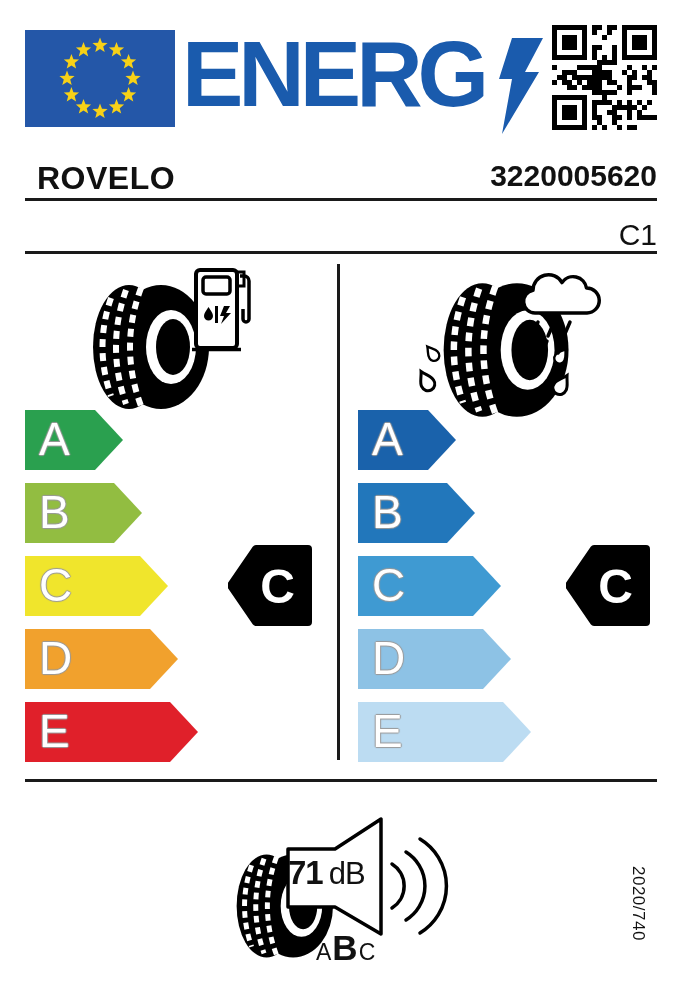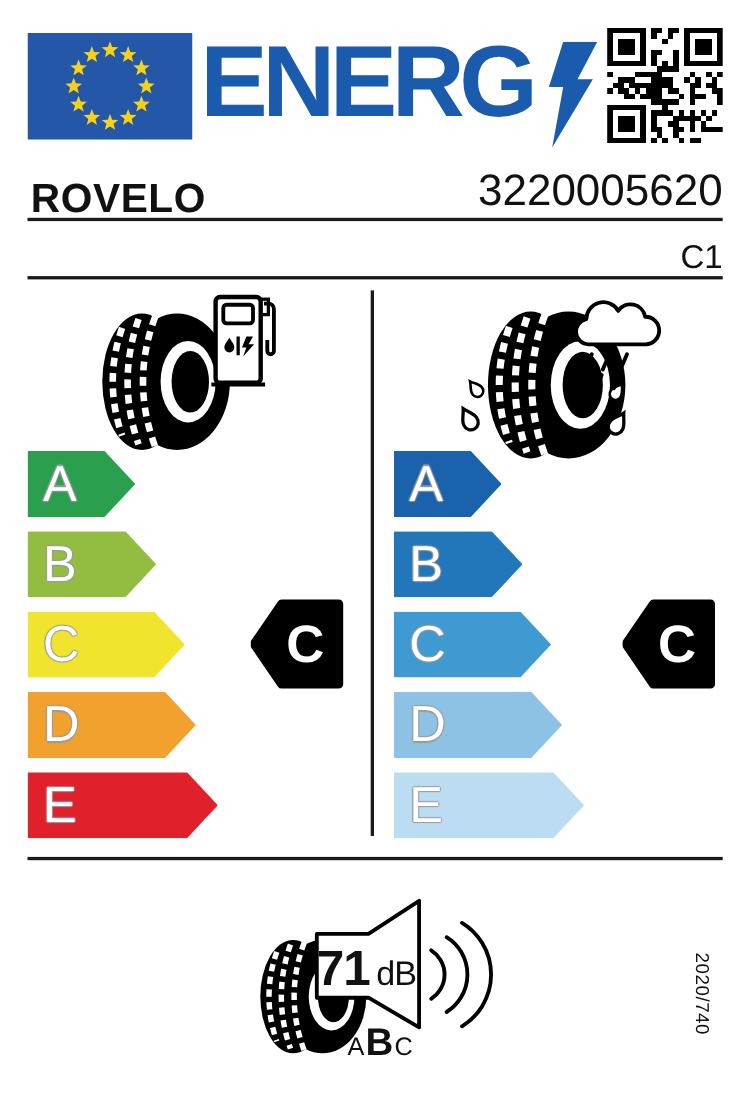--- a/index.html
+++ b/index.html
@@ -7,22 +7,22 @@
     position:relative;width:682px;height:1000px;background:#fff;overflow:hidden;
     font-family:"Liberation Sans",sans-serif;color:#111;
   }
   
   #eu-flag{position:absolute;left:25px;top:30px;}
   #energ-logo{position:absolute;left:182px;top:28px;font-size:92px;font-weight:bold;
     letter-spacing:-5px;line-height:1;color:#1a5bad;}
   #bolt{position:absolute;left:499px;top:38px;}
   #qr{position:absolute;left:552px;top:25px;}
   
-  #brand{position:absolute;left:28px;top:160px;font-size:37px;font-weight:bold;letter-spacing:.5px;}
-  #product-code{position:absolute;right:25px;top:151px;font-size:40px;}
+  #brand{position:absolute;left:37px;top:160px;font-size:32px;font-weight:bold;letter-spacing:.5px;}
+  #product-code{position:absolute;right:25px;top:159px;font-size:30px;font-weight:bold;}
   #tire-size{position:absolute;left:25px;top:209px;font-size:37px;}
   #vehicle-class{position:absolute;right:25px;top:218px;font-size:30px;}
   .rule{position:absolute;left:25px;right:25px;height:3px;background:#1a1a1a;}
   #rule1{top:198px;} #rule2{top:251px;} #rule3{top:779px;}
   #col-divider{position:absolute;left:337px;top:264px;width:3px;height:496px;background:#1a1a1a;}
   
   #fuel-tire{position:absolute;left:85px;top:282px;}
   #fuel-pump{position:absolute;left:192px;top:262px;}
   #wet-tire{position:absolute;left:415px;top:280px;}
   #rain-cloud{position:absolute;left:516px;top:266px;}
@@ -36,21 +36,21 @@
     text-shadow:-1px 0 1px #9a9a9a,1px 0 1px #9a9a9a,0 -1px 1px #9a9a9a,0 1px 1px #9a9a9a;}
   
   .cartouche{position:absolute;top:543px;width:85px;height:85px;}
   #fuel-cartouche{left:228px;} #wet-cartouche{left:566px;}
   .cartouche .rating{position:absolute;left:14px;top:50%;transform:translateY(-50%);
     width:71px;text-align:center;font-size:48px;font-weight:bold;color:#fff;}
   
   #noise-tire{position:absolute;left:230px;top:852px;}
   #noise-speaker{position:absolute;left:283px;top:812px;}
   #noise-value-wrap{position:absolute;left:288px;top:854px;width:88px;font-size:31px;letter-spacing:-1px;}
-  #noise-value{font-weight:bold;font-size:45px;}
+  #noise-value{font-weight:bold;font-size:33px;}
   #noise-unit{margin-left:6px;}
   #noise-classes{position:absolute;left:316px;top:930px;display:flex;align-items:baseline;height:42px;}
   .noise-class{font-size:23px;line-height:1;}
   .noise-class.noise-active{font-size:35px;font-weight:bold;margin:0 1px;}
   
   #regulation{position:absolute;left:628px;top:866px;writing-mode:vertical-rl;font-size:17px;letter-spacing:.5px;}
   svg{display:block;}
 </style>
 </head>
 <body>

